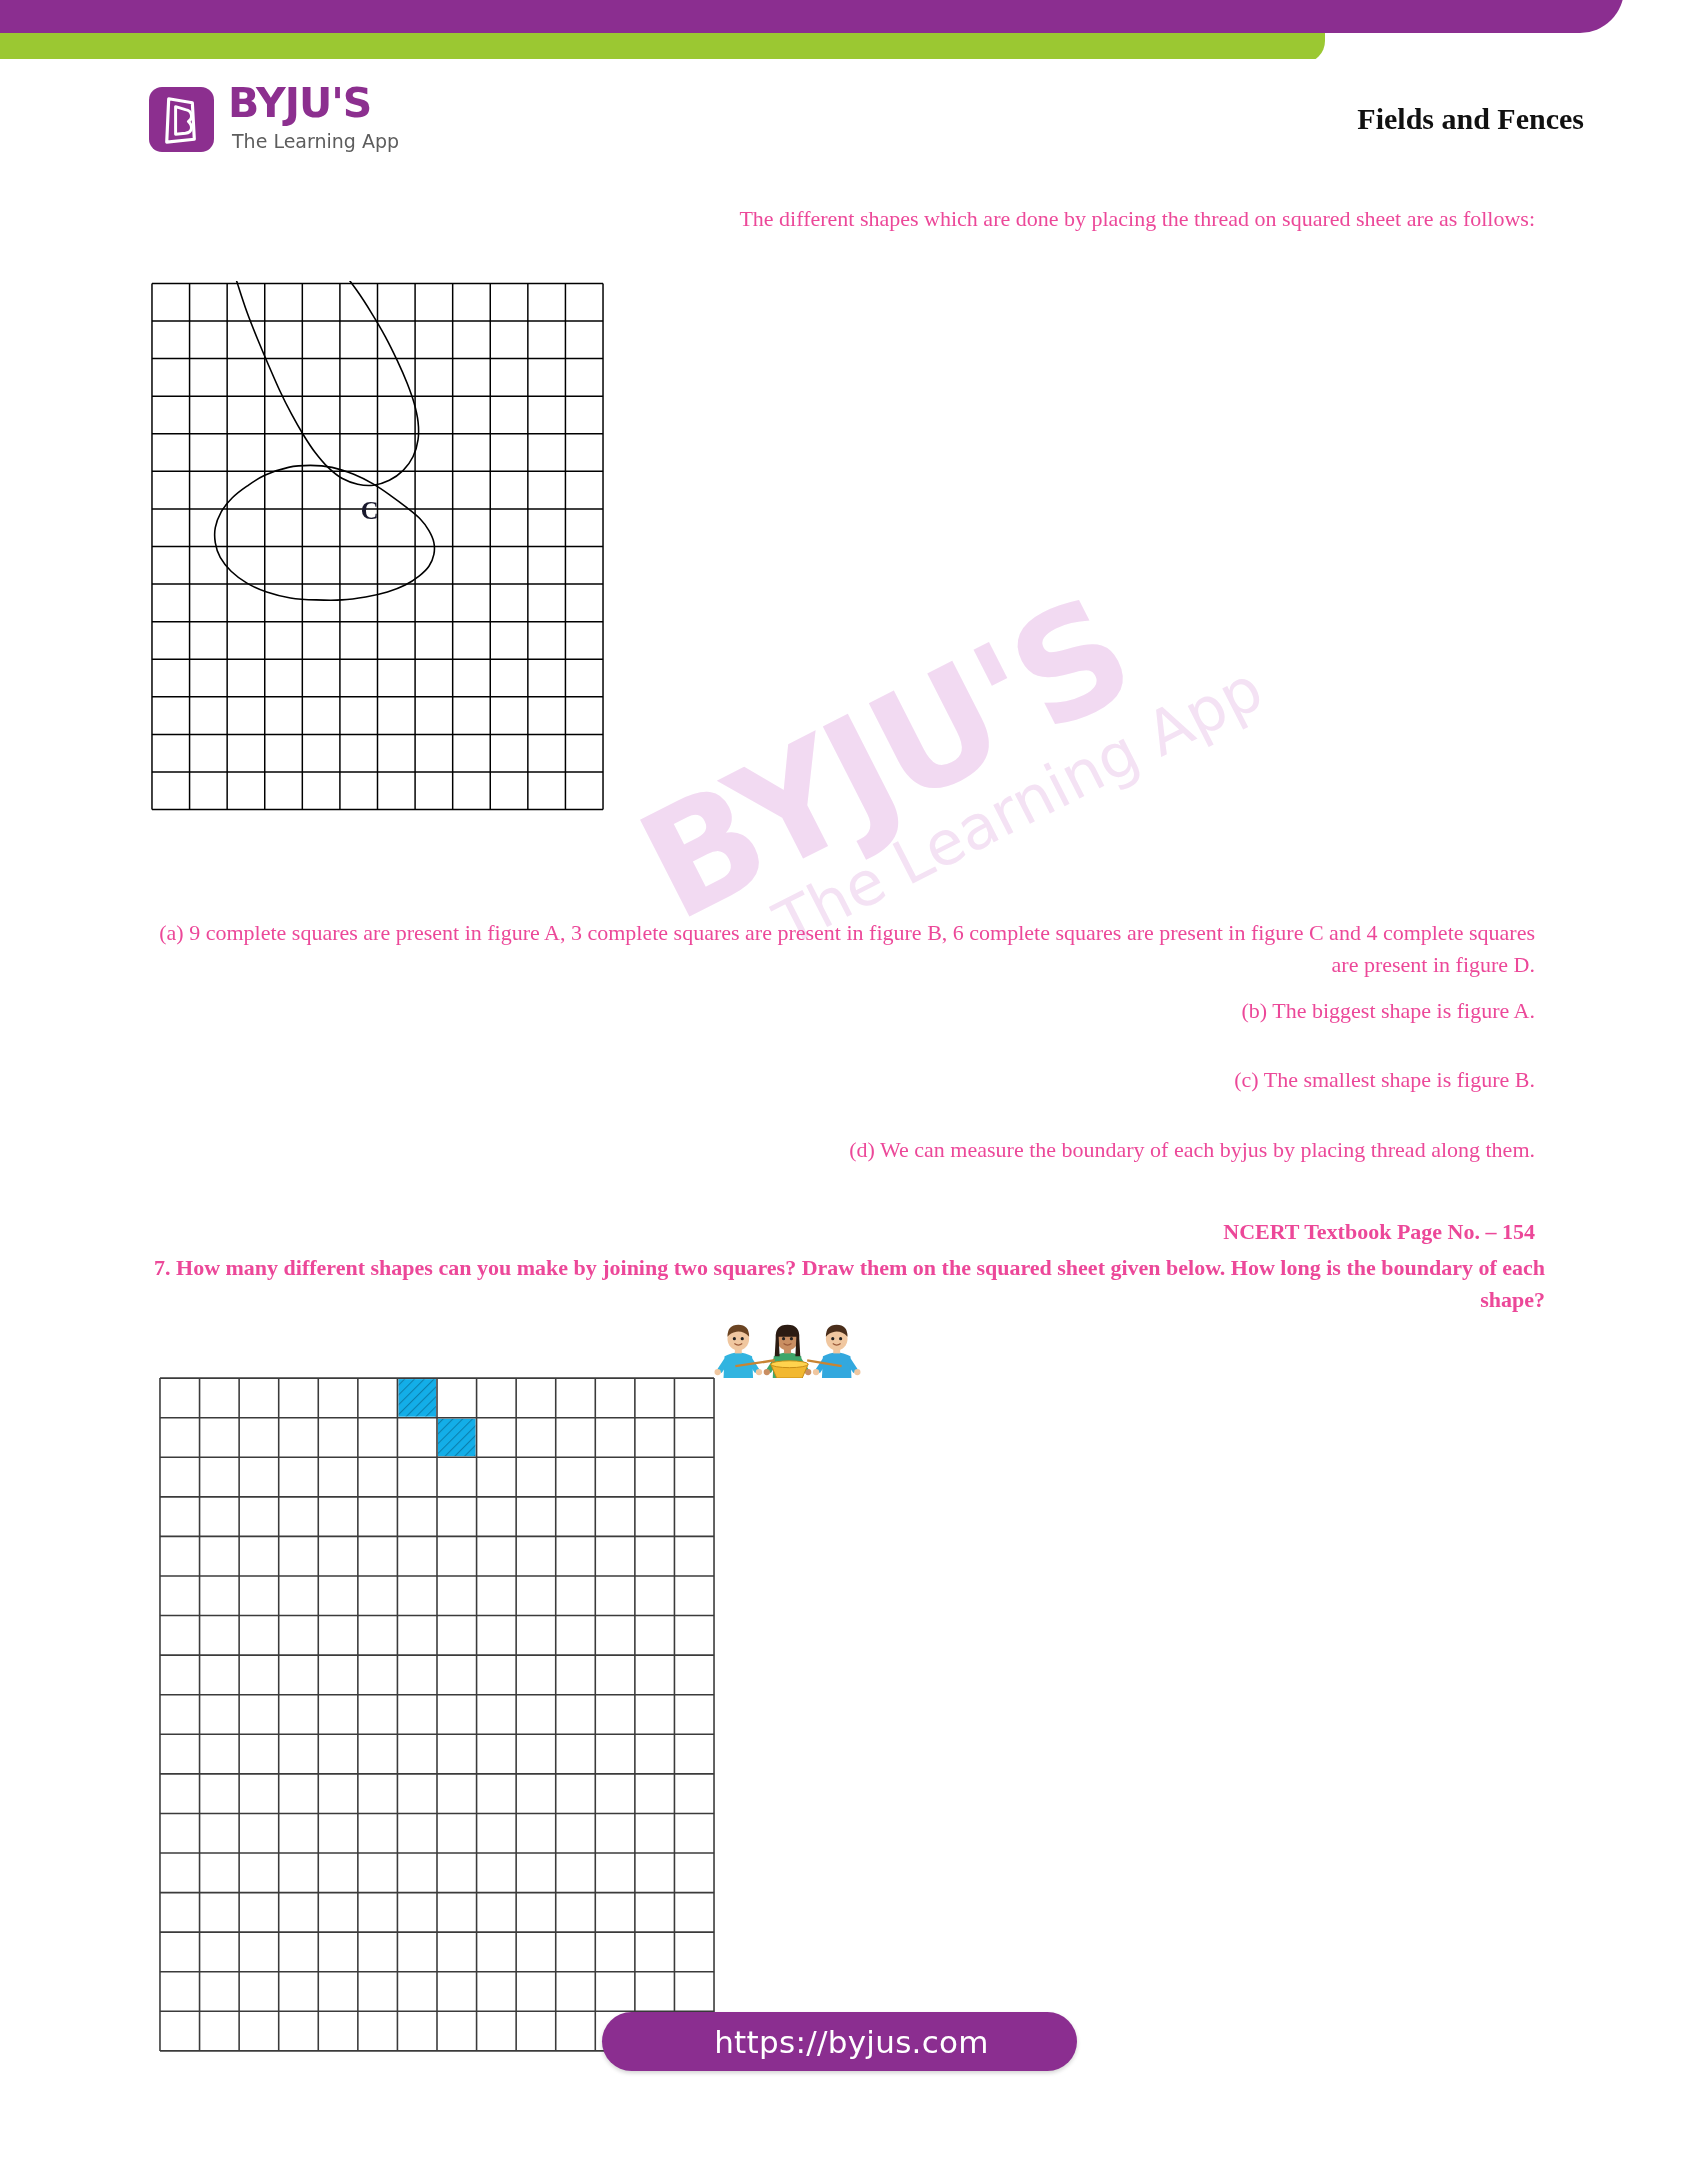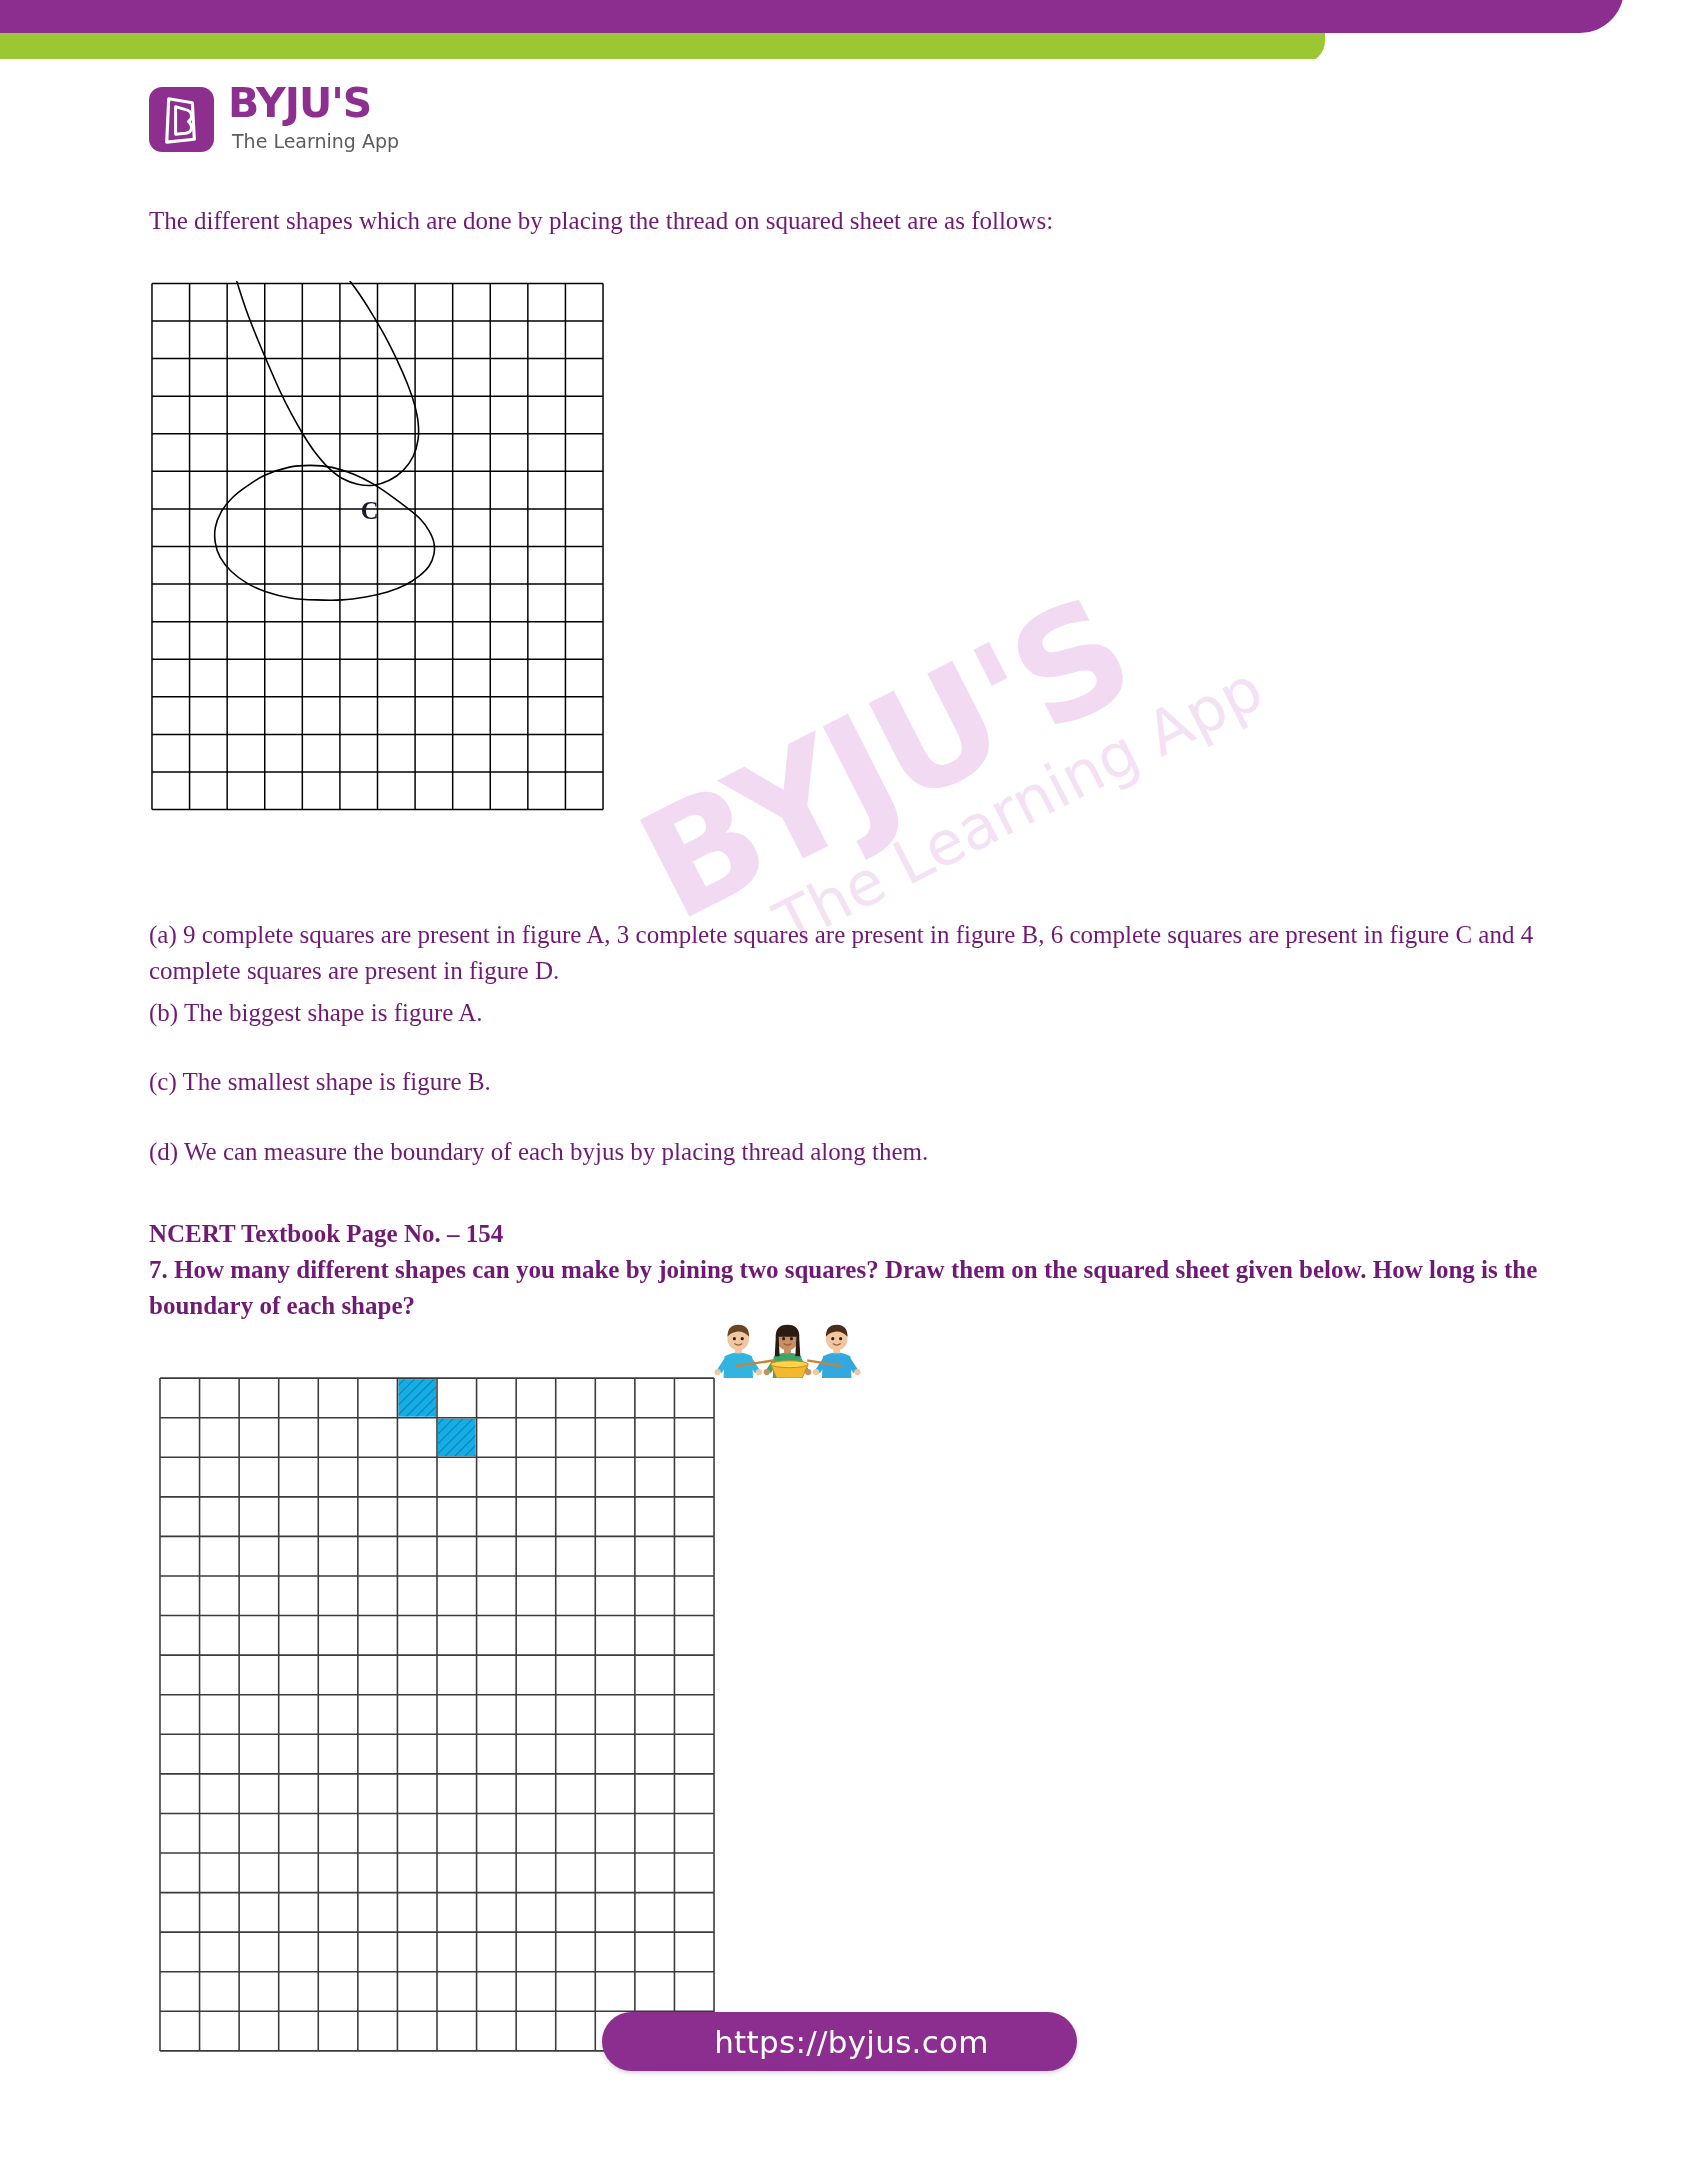--- a/index.html
+++ b/index.html
@@ -117,23 +117,24 @@
     color: #F4E2F4;
     margin-left: 89px;
     line-height: 1;
   }
 
   
   .content { position: absolute; left: 0; top: 0; width: 1683px; z-index: 2; }
   .para {
     position: absolute;
     font-family: "Liberation Serif", serif;
-    font-size: 25px;
+    font-size: 22px;
     line-height: 1.45;
-    color: #701a75;
+    color: #ec4899;
+    text-align: right;
   }
   .para.bold { font-weight: bold; }
 
   
   .fig { position: absolute; z-index: 2; }
   .fig svg { display: block; }
   .glabel {
     font-family: "Liberation Serif", serif;
     font-weight: bold;
     font-size: 25px;
@@ -179,20 +180,21 @@
     <svg width="65" height="65" viewBox="0 0 66 66">
       <path d="M20 12 L44 16 L46 53 L18 56 Z" fill="none" stroke="#ffffff" stroke-width="3.2" stroke-linejoin="round"></path>
       <path d="M27 20 L27 48 L37 47 C44 46 45 40 40 35 C45 32 44 24 37 23 Z" fill="#8C2F8F" stroke="#ffffff" stroke-width="3" stroke-linejoin="round"></path>
     </svg>
   </div>
   <div class="logo-word">BYJU'S</div>
   <div class="logo-sub">The Learning App</div>
 </div>
 
 <div class="page-title">
+  <div>Fields and Fences</div>
 </div>
 
 <div class="watermark">
   <div class="wm-word">BYJU'S</div>
   <div class="wm-sub">The Learning App</div>
 </div>
 
 <div class="content">
 
   <div class="para" style="left:149px; top:203px; width:1386px;">The different shapes which are done by placing the thread on squared sheet are as follows:</div>

